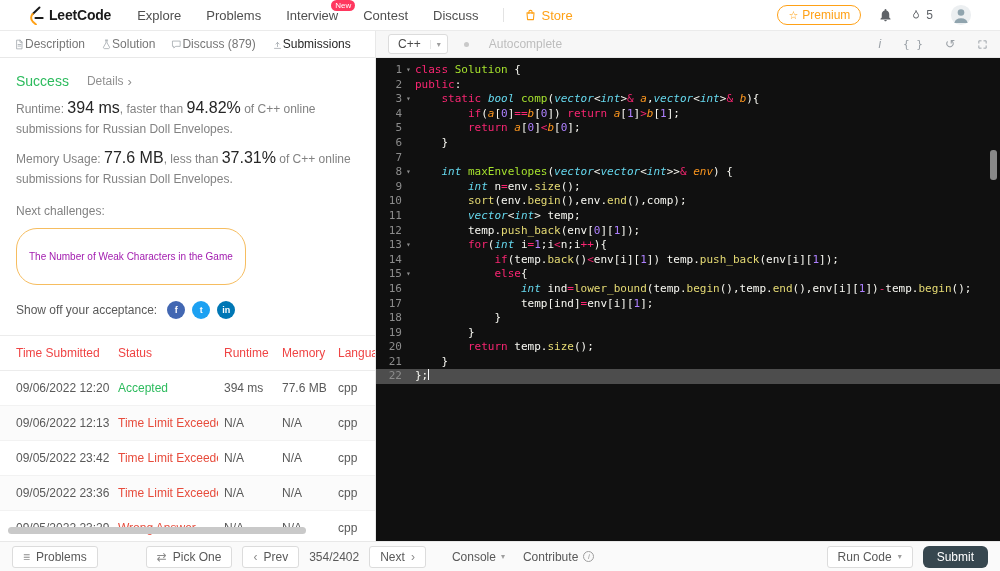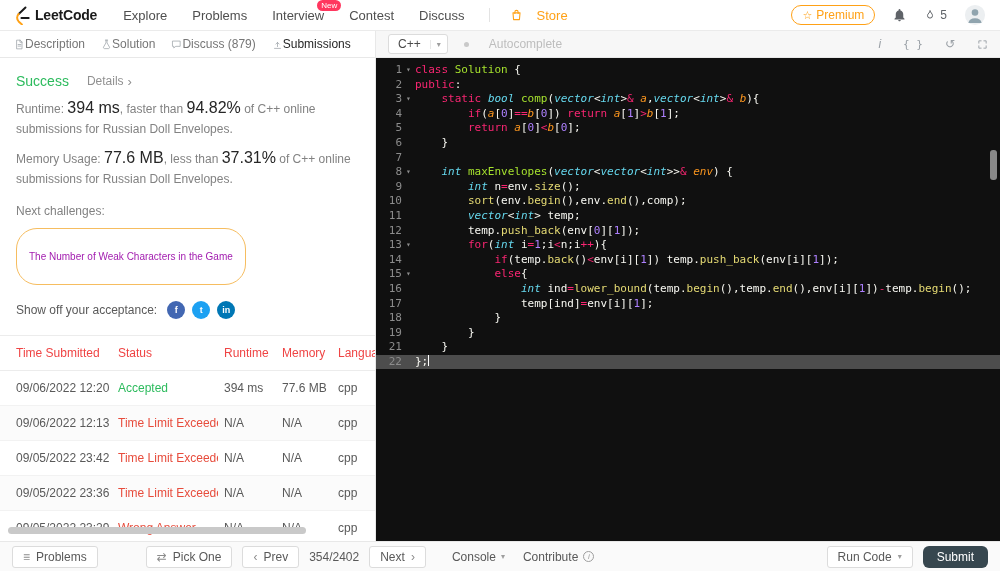--- a/index.html
+++ b/index.html
@@ -1,28 +1,28 @@
 <!DOCTYPE html>
 <html><head>
 <meta charset="utf-8">
 <style>
 *{box-sizing:border-box;margin:0;padding:0}
 body{font-family:"Liberation Sans","DejaVu Sans",sans-serif;background:#fff}
 button{font:inherit;border:none;background:none;cursor:pointer}
 .app{position:relative;width:1000px;height:571px;overflow:hidden;background:#fff;font-size:12px;color:#3c3c3c}
 
 
-.navbar{position:absolute;top:0;left:0;right:0;height:31px;display:flex;align-items:center;padding:0 14px;border-bottom:1px solid #ebebeb;background:#fff;z-index:6}
+.navbar{position:absolute;top:0;left:0;right:0;height:31px;display:flex;align-items:center;padding:0 28px;border-bottom:1px solid #ebebeb;background:#fff;z-index:6}
 .brand{display:flex;align-items:center;gap:5px;cursor:pointer}
 .brand-text{font-size:14px;font-weight:bold;color:#1a1a1a;letter-spacing:-.2px}
 .nav-links{display:flex;gap:25px;margin-left:26px;color:#4f4f4f;font-size:13px}
 .nav-item{position:relative;cursor:pointer;white-space:nowrap}
 .badge-new{position:absolute;top:-8px;right:-17px;background:#ff375f;color:#fff;font-size:8px;padding:1px 4px;border-radius:6px;line-height:1.2}
 .nav-divider{width:1px;height:14px;background:#e3e3e3;margin-left:24px}
-.store-link{display:flex;align-items:center;gap:14px;margin-left:20px;color:#ffa116;font-size:13px;cursor:pointer}
+.store-link{display:flex;align-items:center;gap:5px;margin-left:20px;color:#ffa116;font-size:13px;cursor:pointer}
 .nav-right{margin-left:auto;display:flex;align-items:center;gap:17px}
 .premium-btn{display:flex;align-items:center;gap:4px;border:1px solid #ffa116;color:#ffa116;border-radius:11px;padding:2px 10px;font-size:12px;background:#fff}
 .star{font-size:11px}
 .bell,.avatar{display:flex;cursor:pointer}
 .streak{display:flex;align-items:center;gap:4px;color:#5f6368;font-size:12px;cursor:pointer}
 
 
 .tabbar{position:absolute;top:31px;left:0;width:376px;height:27px;background:#fff;border-bottom:1px solid #e8e8e8;border-right:1px solid #e8e8e8;display:flex;align-items:center;padding:0 6px;z-index:5}
 .tab{display:flex;align-items:center;gap:0;padding:0 8px;height:100%;color:#767676;font-size:12px;cursor:pointer;white-space:nowrap}
 .tab.active{color:#262626;font-weight:500}
@@ -322,20 +322,21 @@
         <div class="code-line"><span class="ln">10</span><span class="fold"></span><span class="lc"><span class="pl">        </span><span class="call">sort</span><span class="pl">(env.</span><span class="call">begin</span><span class="pl">(),env.</span><span class="call">end</span><span class="pl">(),comp);</span></span></div>
         <div class="code-line"><span class="ln">11</span><span class="fold"></span><span class="lc"><span class="pl">        </span><span class="typ">vector</span><span class="pl">&lt;</span><span class="typ">int</span><span class="pl">&gt; temp;</span></span></div>
         <div class="code-line"><span class="ln">12</span><span class="fold"></span><span class="lc"><span class="pl">        temp.</span><span class="call">push_back</span><span class="pl">(env[</span><span class="num">0</span><span class="pl">][</span><span class="num">1</span><span class="pl">]);</span></span></div>
         <div class="code-line"><span class="ln">13</span><span class="fold">▾</span><span class="lc"><span class="pl">        </span><span class="kw">for</span><span class="pl">(</span><span class="typ">int</span><span class="pl"> i</span><span class="op">=</span><span class="num">1</span><span class="pl">;i</span><span class="op">&lt;</span><span class="pl">n;i</span><span class="op">++</span><span class="pl">){</span></span></div>
         <div class="code-line"><span class="ln">14</span><span class="fold"></span><span class="lc"><span class="pl">            </span><span class="kw">if</span><span class="pl">(temp.</span><span class="call">back</span><span class="pl">()</span><span class="op">&lt;</span><span class="pl">env[i][</span><span class="num">1</span><span class="pl">]) temp.</span><span class="call">push_back</span><span class="pl">(env[i][</span><span class="num">1</span><span class="pl">]);</span></span></div>
         <div class="code-line"><span class="ln">15</span><span class="fold">▾</span><span class="lc"><span class="pl">            </span><span class="kw">else</span><span class="pl">{</span></span></div>
         <div class="code-line"><span class="ln">16</span><span class="fold"></span><span class="lc"><span class="pl">                </span><span class="typ">int</span><span class="pl"> ind</span><span class="op">=</span><span class="call">lower_bound</span><span class="pl">(temp.</span><span class="call">begin</span><span class="pl">(),temp.</span><span class="call">end</span><span class="pl">(),env[i][</span><span class="num">1</span><span class="pl">])</span><span class="op">-</span><span class="pl">temp.</span><span class="call">begin</span><span class="pl">();</span></span></div>
         <div class="code-line"><span class="ln">17</span><span class="fold"></span><span class="lc"><span class="pl">                temp[ind]</span><span class="op">=</span><span class="pl">env[i][</span><span class="num">1</span><span class="pl">];</span></span></div>
         <div class="code-line"><span class="ln">18</span><span class="fold"></span><span class="lc"><span class="pl">            }</span></span></div>
         <div class="code-line"><span class="ln">19</span><span class="fold"></span><span class="lc"><span class="pl">        }</span></span></div>
+        <div class="code-line"><span class="ln">20</span><span class="fold"></span><span class="lc"><span class="pl">        </span><span class="kw">return</span><span class="pl"> temp.</span><span class="call">size</span><span class="pl">();</span></span></div>
         <div class="code-line"><span class="ln">21</span><span class="fold"></span><span class="lc"><span class="pl">    }</span></span></div>
         <div class="code-line active"><span class="ln">22</span><span class="fold"></span><span class="lc"><span class="pl">};</span><span class="cursor"></span></span></div>
       </div>
     <div class="vscroll"></div>
   </div>
 
   <footer class="footer">
     <button class="f-btn">
       <span class="f-ic">≡</span>
       <span>Problems</span>

